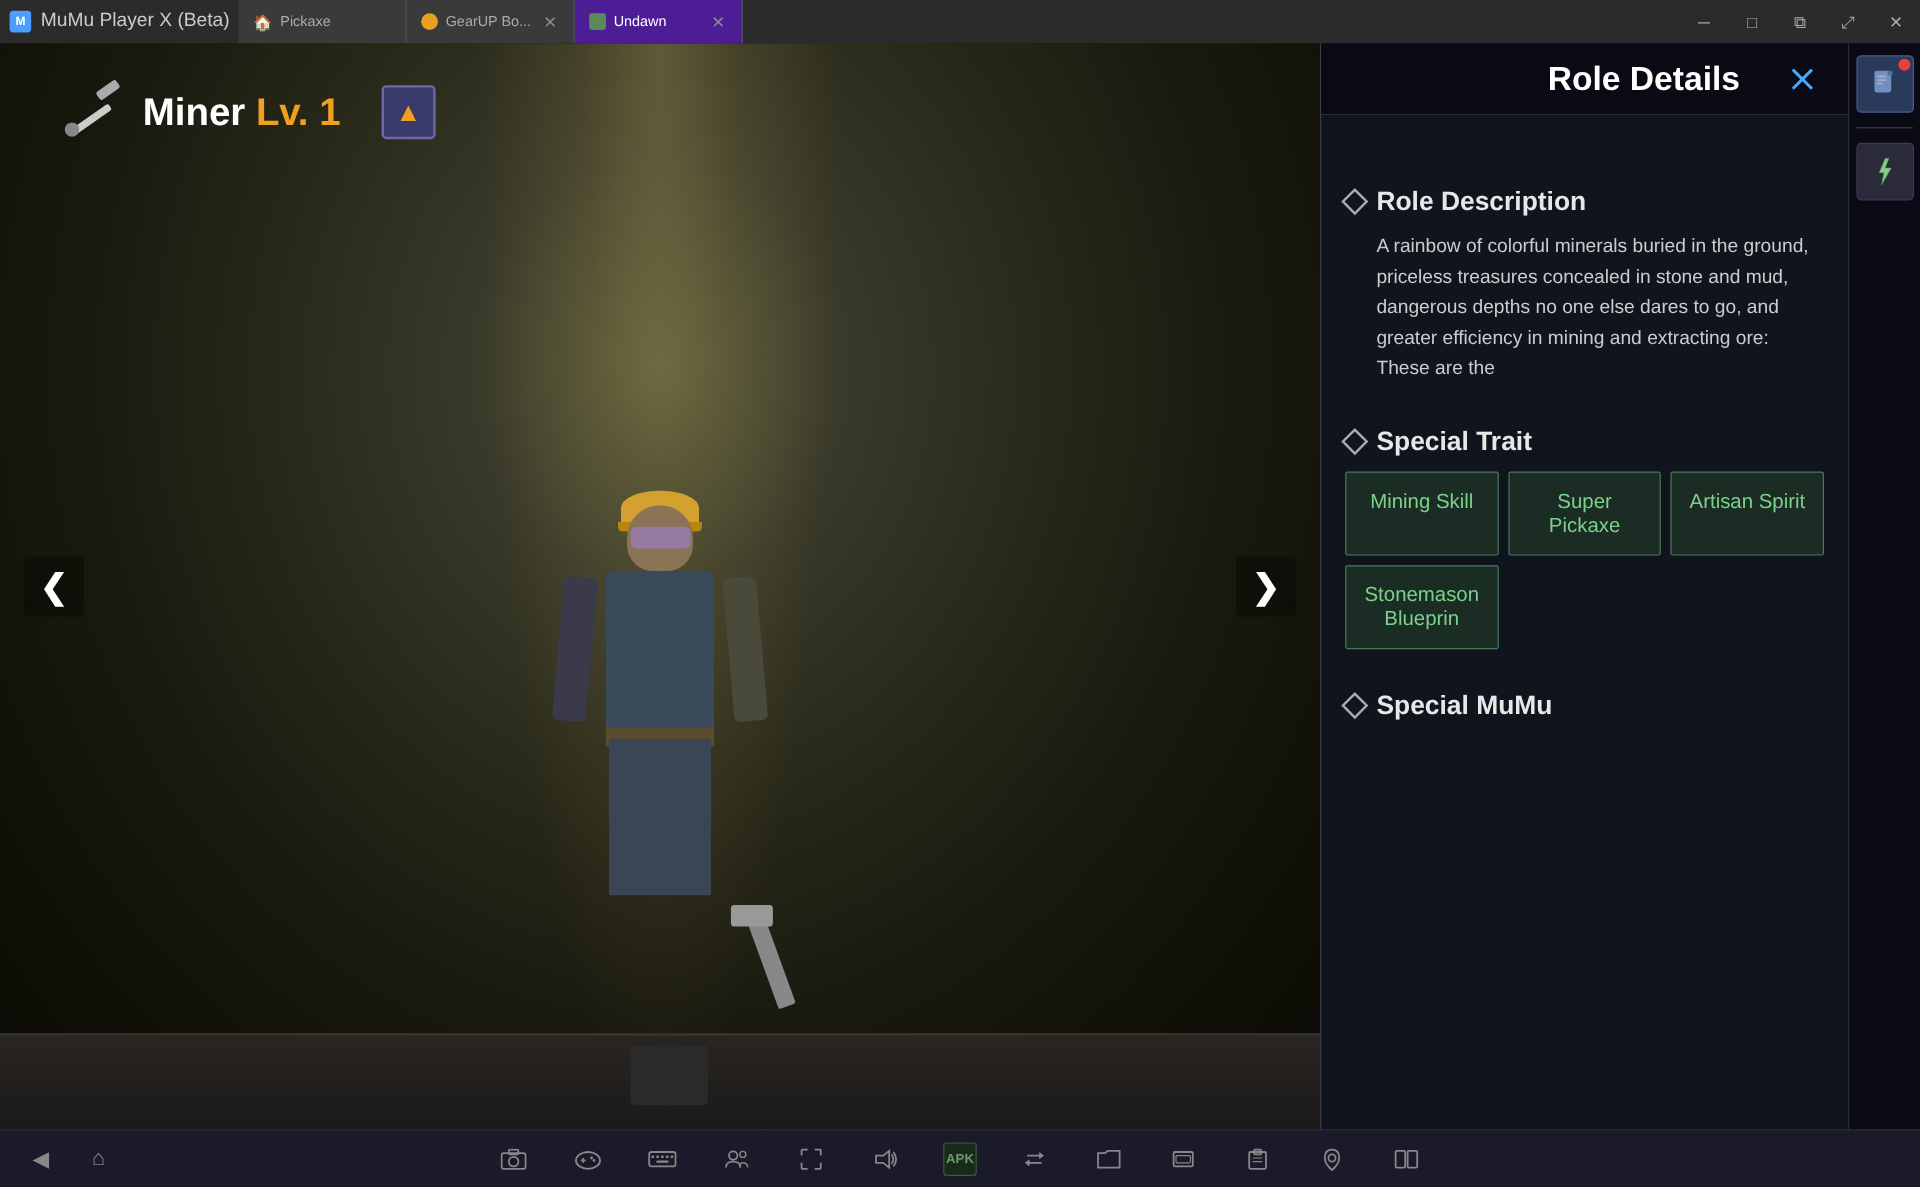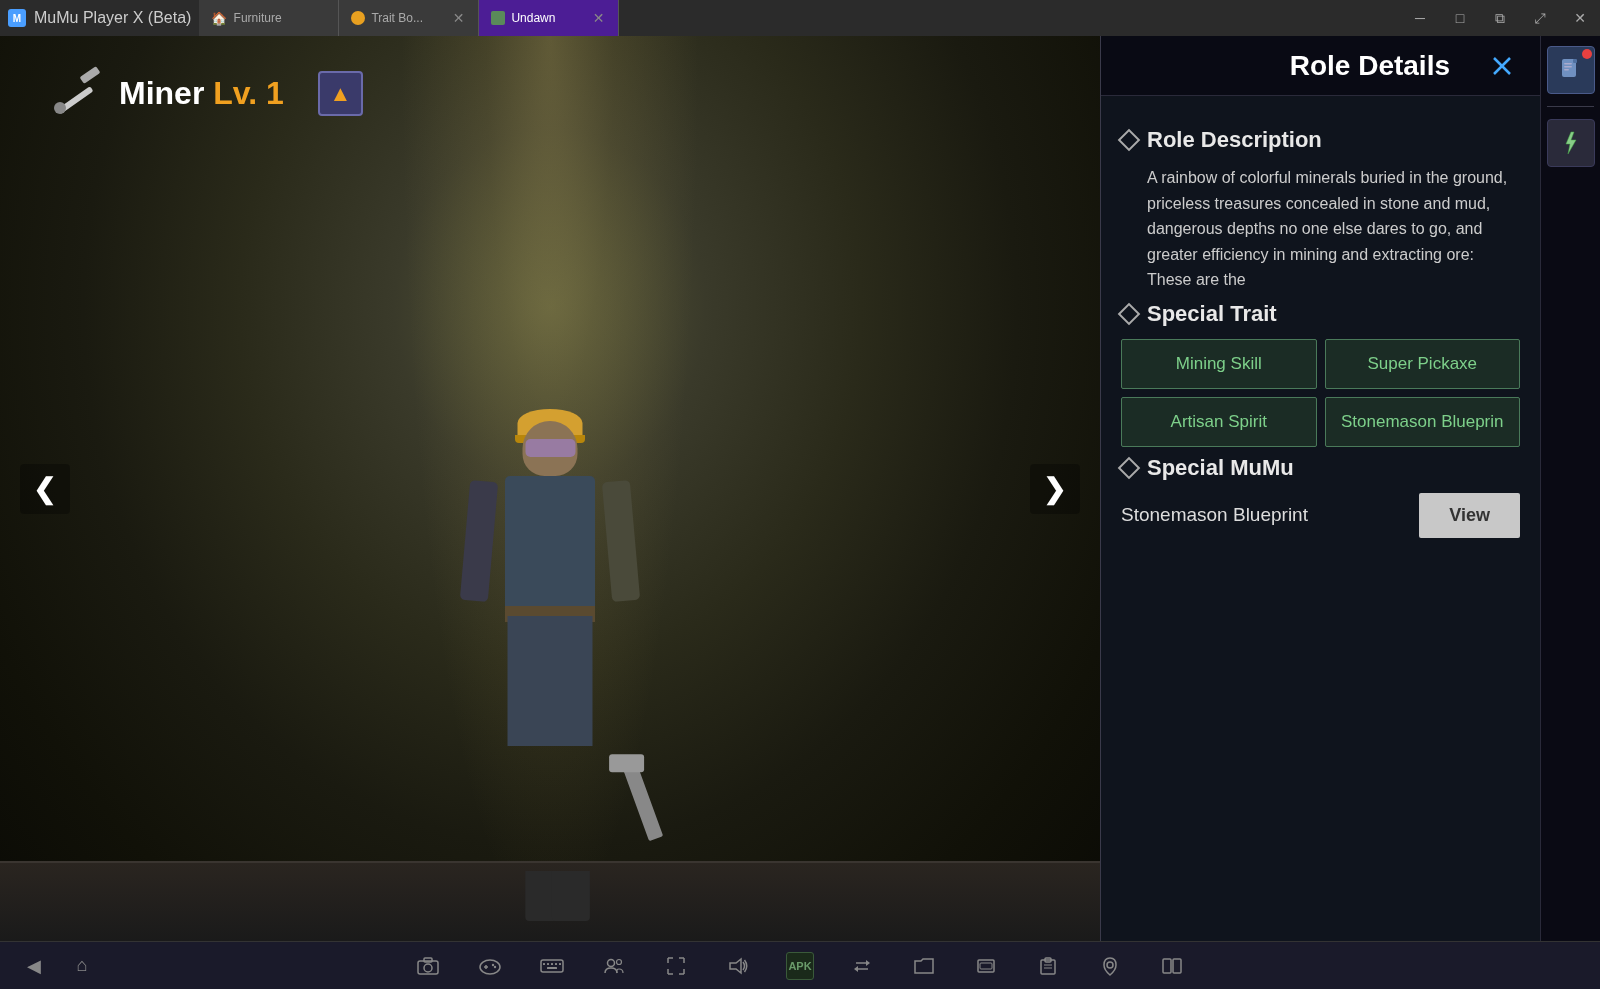--- a/index.html
+++ b/index.html
@@ -383,21 +383,21 @@
     .panel-content {
       padding-top: 65px;
     }
 
     
     .section-header {
       display: flex;
       align-items: center;
       gap: 10px;
       margin-bottom: 12px;
-      margin-top: 6px;
+      margin-top: 34px;
     }
     .diamond-icon {
       width: 16px;
       height: 16px;
       background: transparent;
       border: 2px solid #aaa;
       transform: rotate(45deg);
       flex-shrink: 0;
     }
     .section-title {
@@ -413,21 +413,21 @@
       line-height: 1.6;
       padding-left: 26px;
       margin-bottom: 8px;
       overflow: hidden;
       max-height: 130px;
     }
 
     
     .traits-grid {
       display: grid;
-      grid-template-columns: 1fr 1fr;
+      grid-template-columns: 1fr 1fr 1fr;
       gap: 8px;
       padding-left: 0;
       margin-bottom: 8px;
     }
     .trait-btn {
       background: rgba(30,50,40,0.8);
       border: 1.5px solid #4a7a5a;
       color: #7dd08a;
       padding: 14px 12px;
       font-size: 17px;
@@ -566,26 +566,26 @@
 <div class="title-bar">
   <div class="title-bar-left">
     <div class="app-icon">M</div>
     <span class="app-title">MuMu Player X (Beta)</span>
   </div>
 
   <div class="tabs-container">
 
     <div class="tab">
       <span style="color:#aaa; font-size:13px;">🏠</span>
-      <span>Furniture</span>
+      <span>Pickaxe</span>
     </div>
 
     <div class="tab">
       <span style="width:14px;height:14px;background:#e8a020;border-radius:50%;display:inline-block;"></span>
-      <span>Trait Bo...</span>
+      <span>GearUP Bo...</span>
       <span class="tab-close">✕</span>
     </div>
 
     <div class="tab active">
       <span style="width:14px;height:14px;background:#5a8a5a;border-radius:2px;display:inline-block;"></span>
       <span>Undawn</span>
       <span class="tab-close">✕</span>
     </div>
   </div>
 
@@ -695,24 +695,20 @@
         <div class="trait-btn">
           <span>Stonemason Blueprin</span>
         </div>
       </div>
 
       <div class="section-header">
         <div class="diamond-icon"></div>
         <span class="section-title">Special MuMu</span>
       </div>
 
-      <div class="special-mode-row">
-        <span class="special-mode-name">Stonemason Blueprint</span>
-        <button class="view-btn">View</button>
-      </div>
 
     </div>
   </div>
 
   <div class="right-sidebar">
     <div class="sidebar-icon doc red-dot">
       <svg width="26" height="26" viewBox="0 0 26 26">
         <rect x="4" y="2" width="14" height="18" fill="#7090c0" rx="2"></rect>
         <rect x="6" y="6" width="8" height="1.5" fill="#aac" rx="1"></rect>
         <rect x="6" y="9" width="8" height="1.5" fill="#aac" rx="1"></rect>

